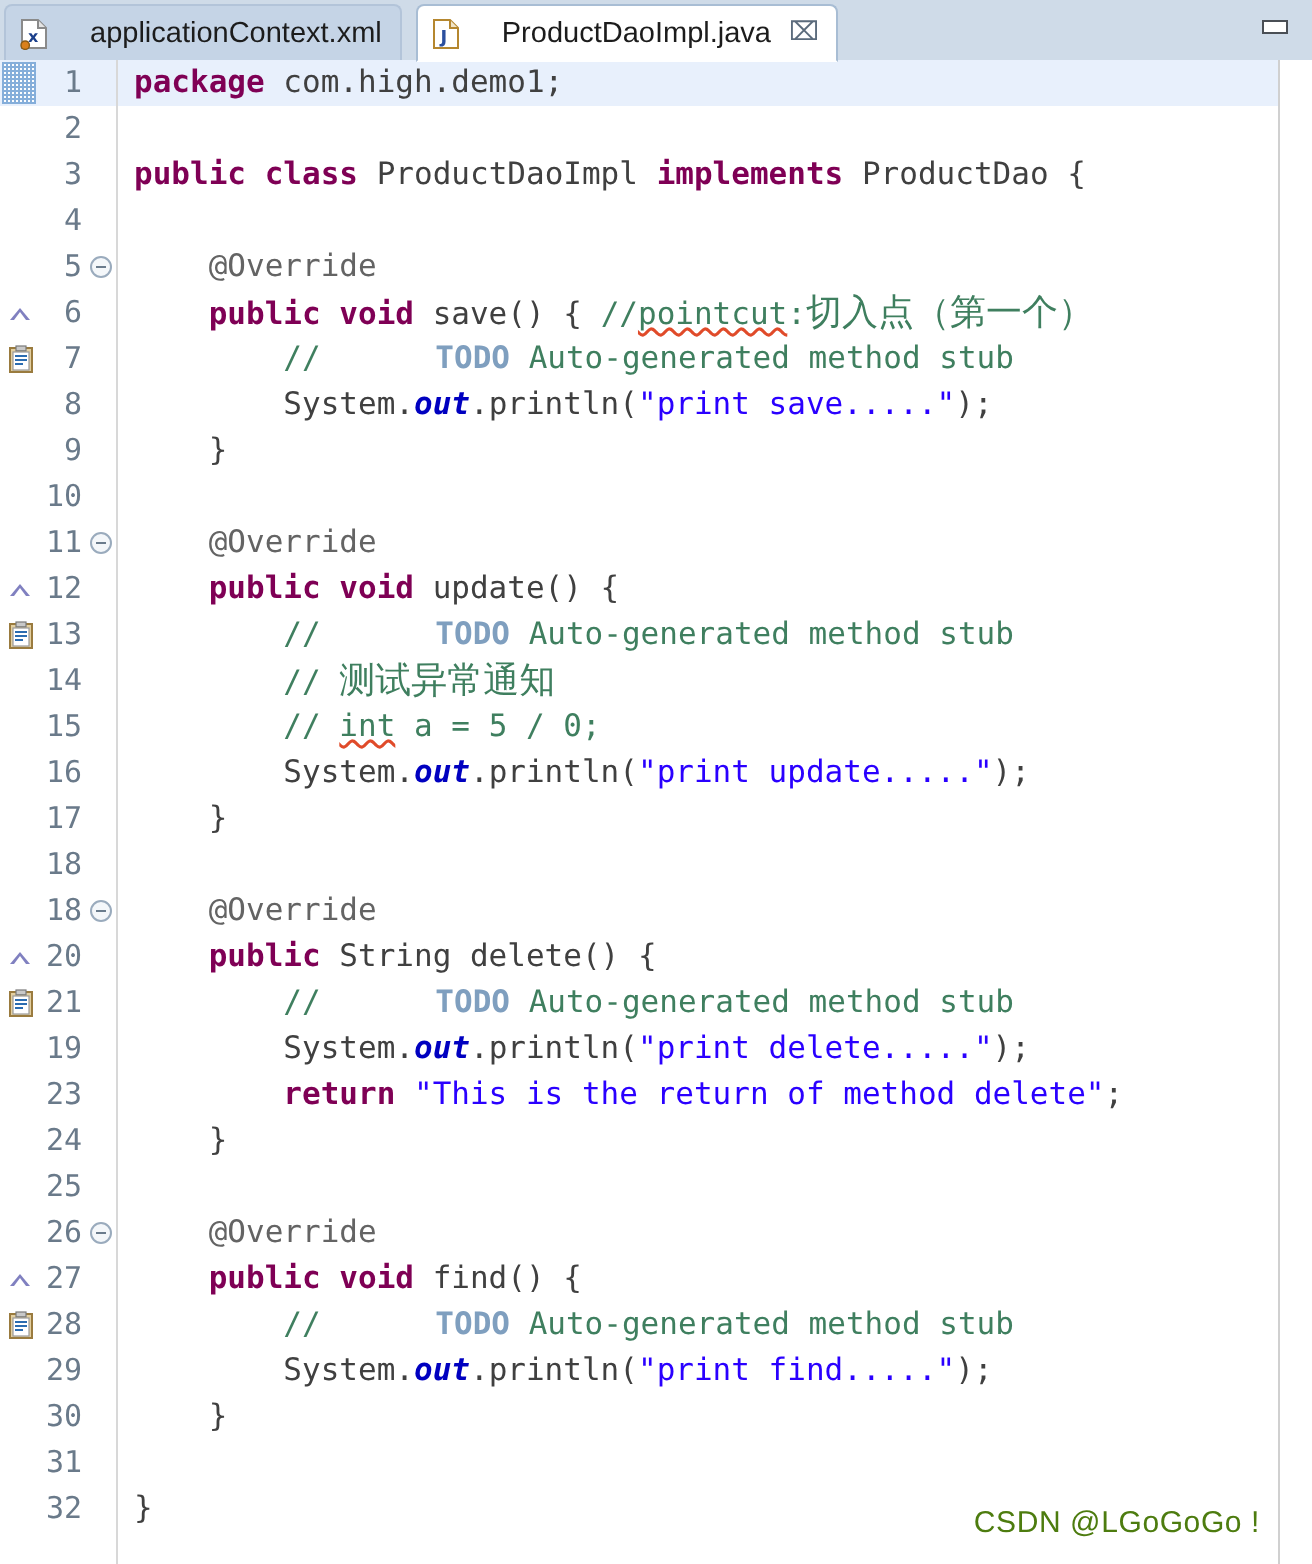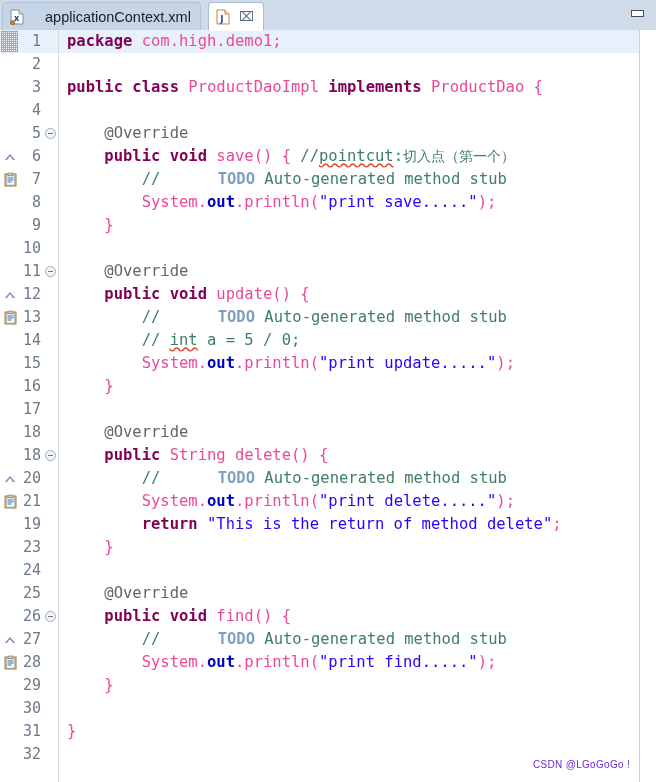--- a/index.html
+++ b/index.html
@@ -174,28 +174,28 @@
     z-index: 1;
     letter-spacing: 0px;
   }
 
   
   .kw   { color: #7f0055; font-weight: bold; }
   .str  { color: #2a00ff; }
   .cmt  { color: #3f7f5f; }
   .todo { color: #7f9fbf; font-weight: bold; margin-left: 48px; }
   .ann  { color: #646464; }
-  .fld  { color: #0000c0; font-weight: bold; }
-  .pln  { color: #ec4899; }
+  .fld  { color: #0000c0; font-style: italic; font-weight: bold; }
+  .pln  { color: #404040; }
   .sq {
     text-decoration: underline wavy #e04b2a;
     text-decoration-skip-ink: none;
     text-align: right;
   }
-  .cjk { font-family: Liberation Serif, serif; font-size: 14px; }
+  .cjk { font-family: Liberation Serif, serif; font-size: 18px; }
 
   
   .marker {
     position: absolute;
     left: 0;
     width: 20px;
     height: 23px;
     display: flex;
     align-items: center;
     justify-content: center;
@@ -254,22 +254,22 @@
     left: 2px; top: 4px;
     width: 5px; height: 1px;
     background: #6b7c8d;
   }
 
   .watermark {
     position: absolute;
     right: 26px;
     bottom: 12px;
     font-family: "Liberation Sans", sans-serif;
-    font-size: 10px;
-    color: #6d28d9;
+    font-size: 15px;
+    color: #4d7c0f;
     letter-spacing: .3px;
     z-index: 5;
     white-space: nowrap;
   }
 </style>
 </head>
 <body>
 
 <div id="app">
 
@@ -289,20 +289,21 @@
     </div>
 
     <div class="tab active" style="margin-left:6px;">
       <span class="ficon">
         <svg width="14" height="16" viewBox="0 0 14 16">
           <path d="M1 1h8l4 4v10H1z" fill="#ffffff" stroke="#b5872f" stroke-width="1"></path>
           <path d="M9 1v4h4" fill="#f0e4c8" stroke="#b5872f" stroke-width="1"></path>
           <text x="4.2" y="12.5" font-family="DejaVu Sans, sans-serif" font-size="9" font-weight="bold" fill="#2b4f9e">J</text>
         </svg>
       </span>
+      <span class="tab-label">ProductDaoImpl.java</span>
       <span class="tab-close">⌧</span>
     </div>
 
     <div class="win-btn">
       <span class="bar"></span>
     </div>
   </div>
 
   <div class="editor">
 
@@ -573,20 +574,23 @@
         <div class="row">
           <div class="codeline"><span class="ann">    @Override</span></div>
         </div>
         <div class="row">
           <div class="codeline"><span class="pln">    </span><span class="kw">public void </span><span class="pln">update() {</span></div>
         </div>
         <div class="row">
           <div class="codeline"><span class="cmt">        // </span><span class="todo">TODO</span><span class="cmt"> Auto-generated method stub</span></div>
         </div>
         <div class="row">
+          <div class="codeline"><span class="cmt">        // </span><span class="cmt cjk">测试异常通知</span></div>
+        </div>
+        <div class="row">
           <div class="codeline"><span class="cmt">        // </span><span class="cmt sq">int</span><span class="cmt"> a = 5 / 0;</span></div>
         </div>
         <div class="row">
           <div class="codeline"><span class="pln">        System.</span><span class="fld">out</span><span class="pln">.println(</span><span class="str">"print update....."</span><span class="pln">);</span></div>
         </div>
         <div class="row">
           <div class="codeline"><span class="pln">    }</span></div>
         </div>
         <div class="row">
           <div class="codeline">&nbsp;</div>

